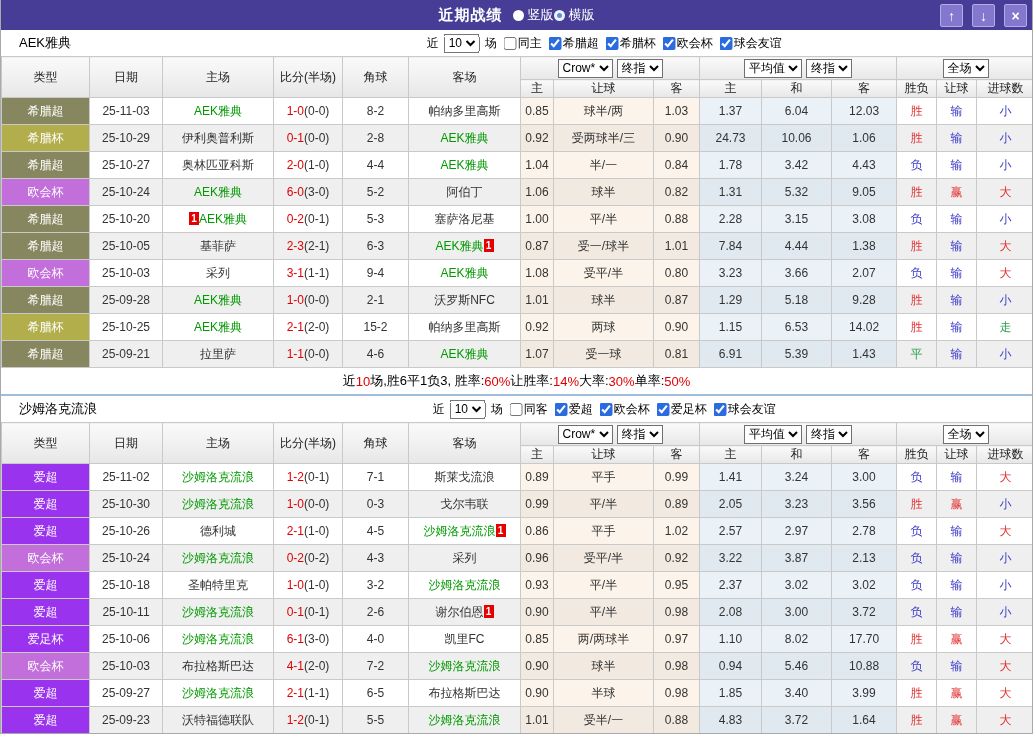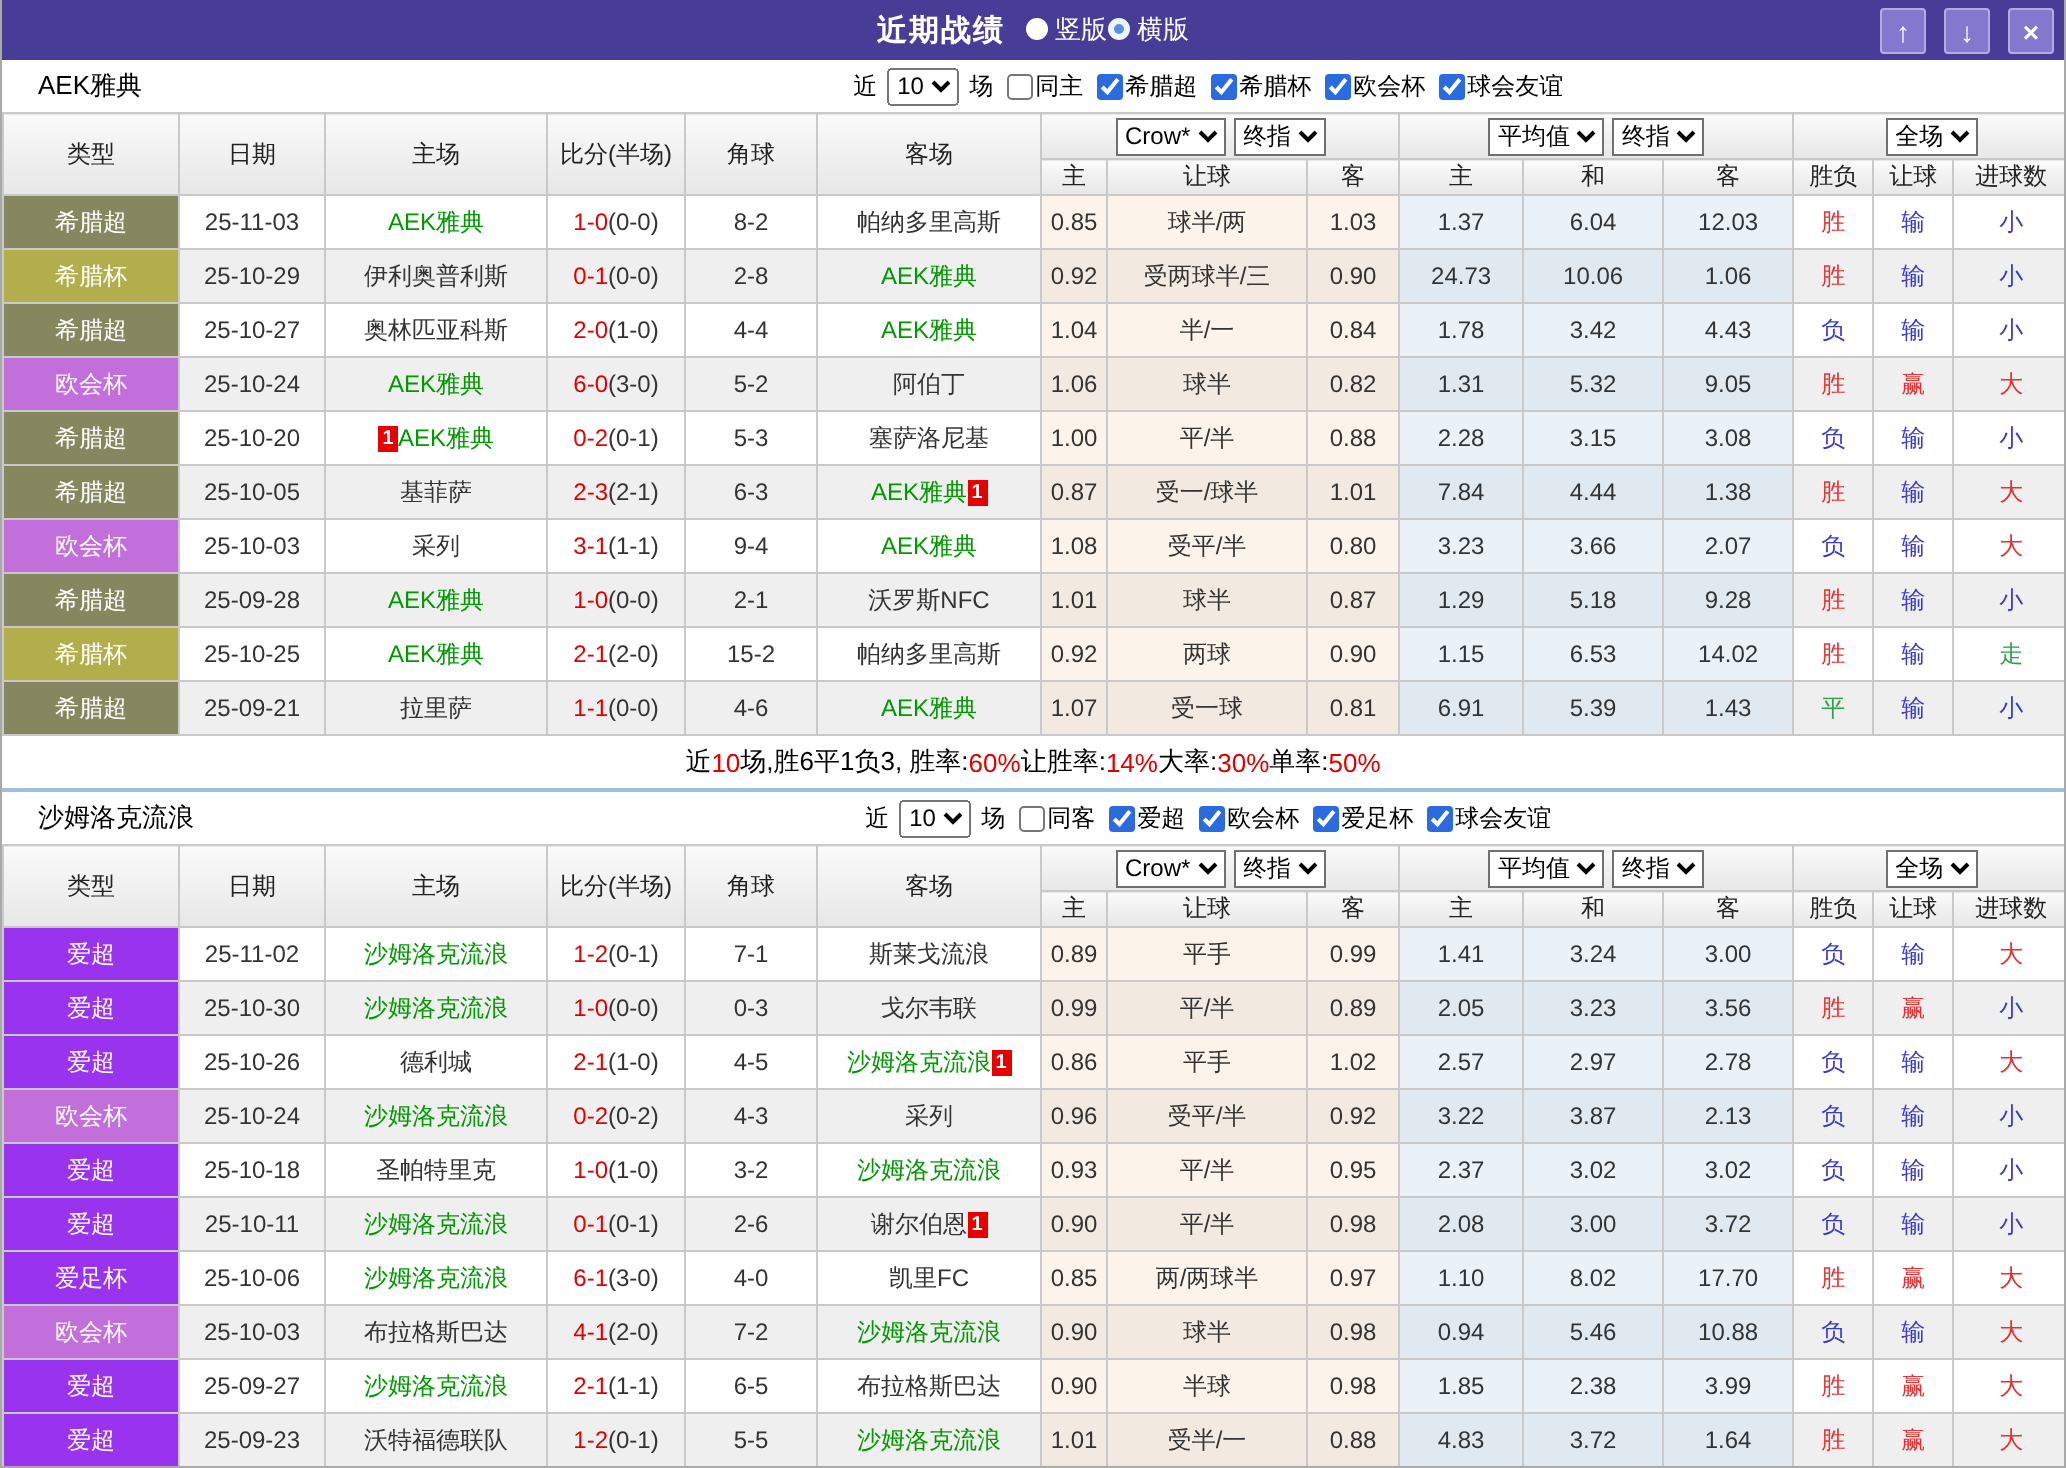--- a/index.html
+++ b/index.html
@@ -542,21 +542,21 @@
               <td class="league" style="background: rgb(153, 51, 238);">爱超</td>
               <td>25-09-27</td>
               <td><span class="selfteam">沙姆洛克流浪</span></td>
               <td><span class="ft">2-1</span><span>(1-1)</span></td>
               <td>6-5</td>
               <td><span>布拉格斯巴达</span></td>
               <td class="cream">0.90</td>
               <td class="cream">半球</td>
               <td class="cream">0.98</td>
               <td class="blu">1.85</td>
-              <td class="blu">2.38</td>
+              <td class="blu">3.40</td>
               <td class="blu">3.99</td>
               <td style="color: rgb(226, 51, 51);">胜</td>
               <td style="color: rgb(226, 51, 51);">赢</td>
               <td style="color: rgb(226, 51, 51);">大</td>
             </tr>
             <tr>
               <td class="league" style="background: rgb(153, 51, 238);">爱超</td>
               <td>25-09-23</td>
               <td><span>沃特福德联队</span></td>
               <td><span class="ft">1-2</span><span>(0-1)</span></td>

